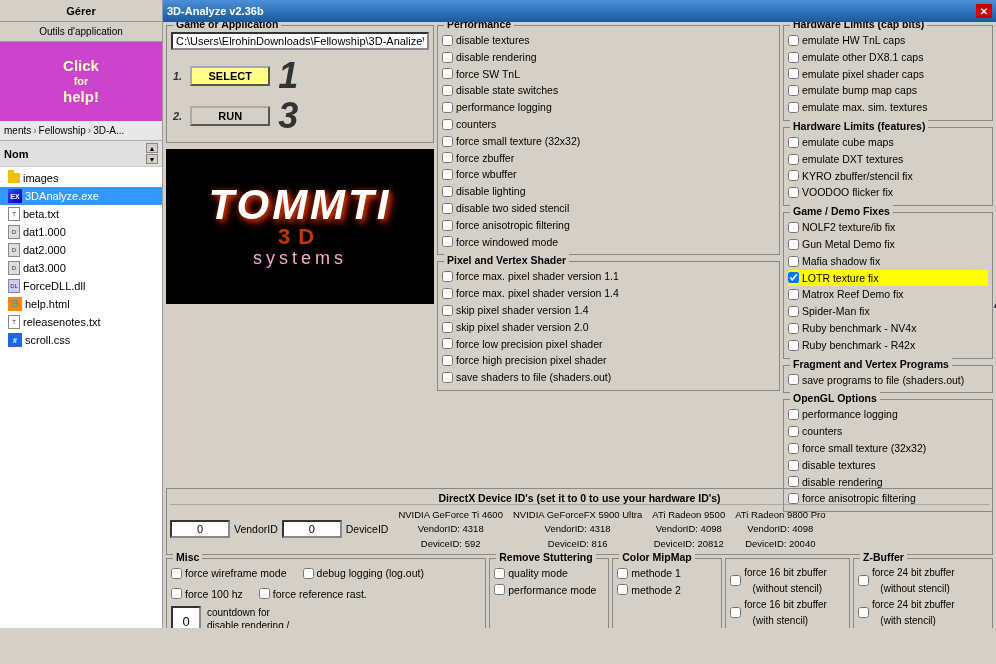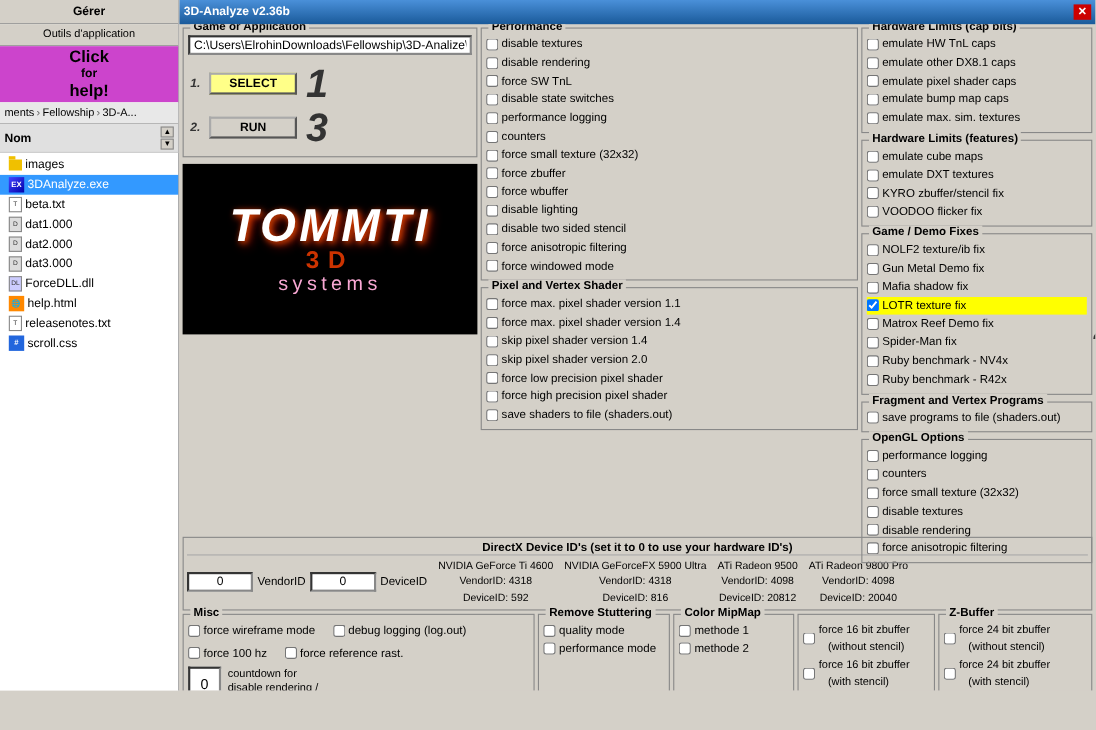--- a/index.html
+++ b/index.html
@@ -58,21 +58,21 @@
 
     <div class="left-sidebar">
 
       <div style="background:#d4d0c8; border-bottom:1px solid #999; height:22px; display:flex; align-items:center; justify-content:center;">
         <span style="font-size:11px; font-weight:bold;">Gérer</span>
       </div>
       <div style="background:#d4d0c8; border-bottom:1px solid #999; height:20px; display:flex; align-items:center; justify-content:center;">
         <span style="font-size:10px;">Outils d'application</span>
       </div>
 
-      <div style="background:#cc44cc; color:#000000; font-weight:bold; font-size:15px; text-align:center; padding:1px; line-height:1.2;">
+      <div style="background:#cc44cc; color:#fef9c3; font-weight:bold; font-size:15px; text-align:center; padding:15px; line-height:1.2;">
         <div>Click</div>
         <div style="font-size:11px;">for</div>
         <div>help!</div>
       </div>
 
       <div style="background:#e8e8e8; border-bottom:1px solid #aaa; padding:2px 4px; font-size:10px; display:flex; align-items:center; height:20px; overflow:hidden;">
         <span>ments</span>
         <span style="color:#666; margin:0 2px;">›</span>
         <span>Fellowship</span>
         <span style="color:#666; margin:0 2px;">›</span>

